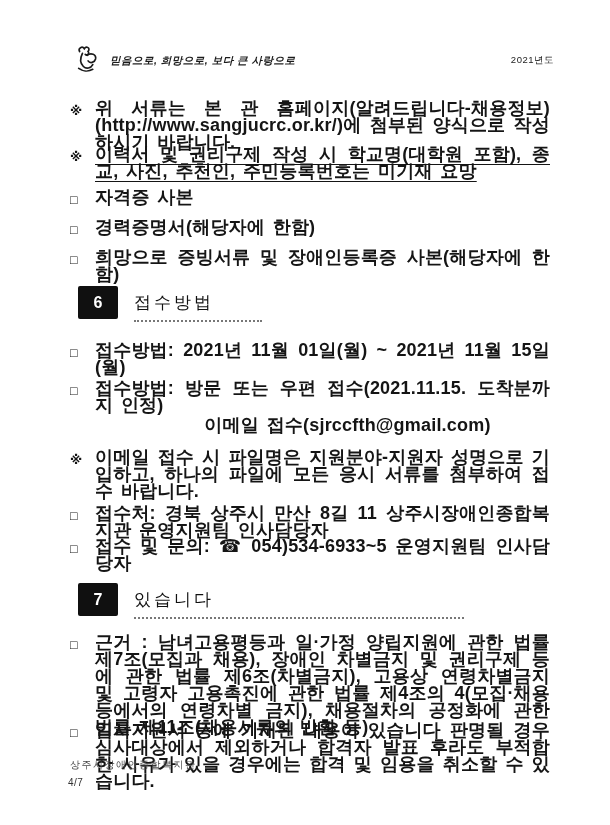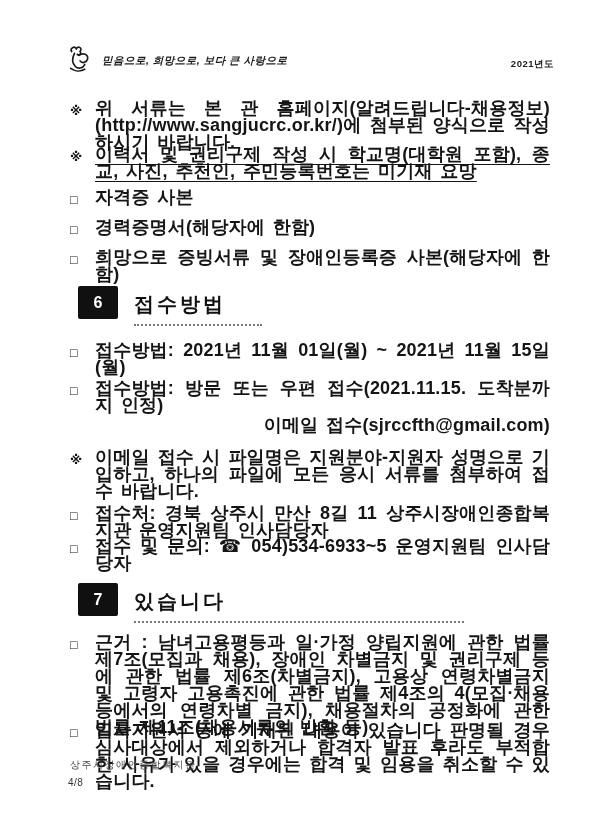--- a/index.html
+++ b/index.html
@@ -6,39 +6,39 @@
   .page{
     position:relative;
     width:610px;height:825px;
     margin:0 auto;
     background:#ffffff;
     font-family:"Liberation Sans","DejaVu Sans",sans-serif;
     color:#151515;
     overflow:hidden;
   }
   
-  .hdr{position:absolute;top:44px;left:66px;right:56px;display:flex;justify-content:space-between;align-items:center;}
+  .hdr{position:absolute;top:44px;left:74px;right:56px;display:flex;justify-content:space-between;align-items:flex-start;}
   .brand{display:flex;align-items:center;gap:6px;}
   .logo{width:30px;height:30px;flex:0 0 auto;}
   .slogan{font-size:10.5px;font-weight:bold;font-style:italic;letter-spacing:0.5px;color:#1a1a1a;padding-top:4px;}
-  .year{font-size:9.5px;font-weight:bold;color:#222;padding-top:10px;letter-spacing:0.5px;}
+  .year{font-size:9.5px;font-weight:normal;color:#222;padding-top:10px;letter-spacing:0.5px;}
 
   
   .row{position:absolute;left:70px;width:480px;display:flex;align-items:flex-start;}
   .mk{flex:0 0 25px;font-size:12.5px;font-weight:bold;line-height:22px;}
   .tx{flex:1;font-size:18px;font-weight:bold;line-height:17px;text-align:justify;word-spacing:2.5px;letter-spacing:0.2px;}
   .ul .tx{text-decoration:underline;text-underline-offset:4px;text-decoration-thickness:1px;}
-  .indent .tx{padding-left:50px;text-align:right;}
+  .indent .tx{padding-left:50px;text-align:center;}
 
   
   .sec{position:absolute;left:78px;display:flex;align-items:flex-start;gap:16px;}
   .badge{width:40px;height:33px;background:#101010;color:#ffffff;display:flex;align-items:center;justify-content:center;
          font-size:16px;font-weight:bold;border-radius:2px;}
   .sec-title-wrap{display:flex;flex-direction:column;padding-top:5px;}
-  .sec-title{font-size:20px;font-weight:bold;letter-spacing:3px;color:#111;}
+  .sec-title{font-size:17px;font-weight:normal;letter-spacing:3px;color:#111;}
   .rule{border-top:2px dotted #777;margin-top:6px;height:0;}
   .rule-short{width:128px;}
   .rule-long{width:330px;}
 
   
   .org{position:absolute;left:70px;width:466px;top:758px;text-align:left;font-size:10px;color:#4a4a4a;letter-spacing:1.5px;}
   .pgnum{position:absolute;left:68px;top:777px;font-size:10px;color:#333;letter-spacing:0.5px;}
 </style>
 </head>
 <body>
@@ -126,15 +126,15 @@
   <div class="row" style="top:634px">
     <span class="mk">□</span>
     <span class="tx">근거 : 남녀고용평등과 일·가정 양립지원에 관한 법률 제7조(모집과 채용), 장애인 차별금지 및 권리구제 등에 관한 법률 제6조(차별금지), 고용상 연령차별금지 및 고령자 고용촉진에 관한 법률 제4조의 4(모집·채용 등에서의 연령차별 금지), 채용절차의 공정화에 관한 법률 제11조(채용서류의 반환 등)</span>
   </div>
   <div class="row" style="top:722px">
     <span class="mk">□</span>
     <span class="tx">입사지원서 등에 기재된 내용이 있습니다 판명될 경우 심사대상에서 제외하거나 합격자 발표 후라도 부적합한 사유가 있을 경우에는 합격 및 임용을 취소할 수 있습니다.</span>
   </div>
 
   <div class="org">상주시장애인종합복지관</div>
-  <div class="pgnum">4/8</div>
+  <div class="pgnum">4/7</div>
 
 </div>
 
 </body></html>

